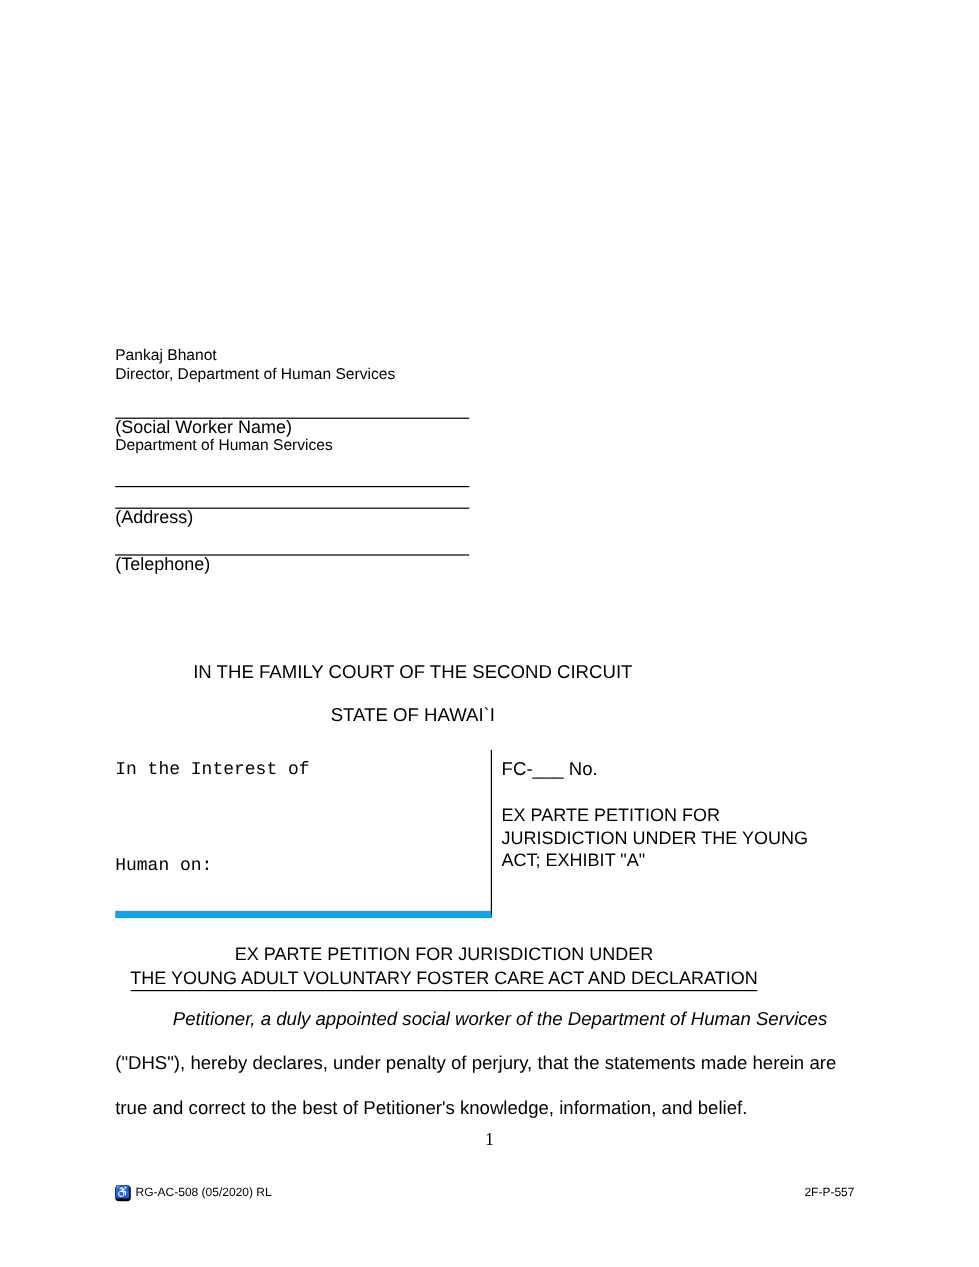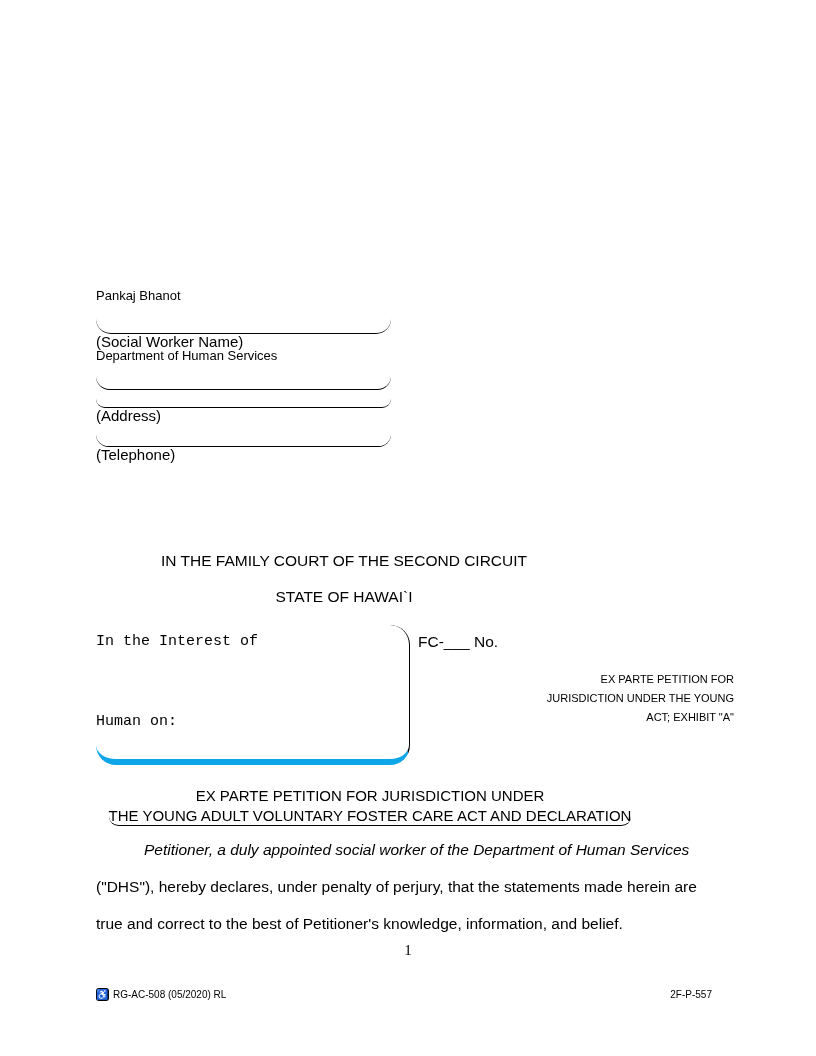--- a/index.html
+++ b/index.html
@@ -1,15 +1,15 @@
 <!DOCTYPE html>
 <html><head>
 <meta charset="utf-8">
 <style>
-  * { margin: 0; padding: 0; box-sizing: border-box; border-radius: 20px; }
+  * { margin: 0; padding: 0; box-sizing: border-box; }
   html, body { background: #ffffff; }
   body {
     width: 816px; height: 1056px;
     font-family: "Liberation Sans", sans-serif;
     color: #000;
     position: relative;
     overflow: hidden;
   }
   .page {
     position: absolute; left: 0; top: 0;
@@ -44,22 +44,22 @@
   }
   .caption-left {
     width: 314px; height: 140px; position: relative;
     border-right: 1px solid #000; border-bottom: 6px solid #0ea5e9; font-family: Liberation Mono, monospace;
   }
   .caption-left .interest { position: absolute; left: 0; top: 8px; }
   .caption-left .born     { position: absolute; left: 0; top: 88px; }
   .caption-right { flex: 1; position: relative; padding-left: 8px; }
   .caption-right .fc { position: absolute; left: 8px; top: 8px; font-size: 15.5px; }
   .caption-right .pet-title {
-    position: absolute; left: 24px; top: 45px; width: 300px;
-    font-size: 11px; line-height: 19px; text-align: right;
+    position: absolute; left: 8px; top: 45px; width: 300px;
+    font-size: 15px; line-height: 19px;
   }
 
   
   .doc-title {
     position: absolute; left: 0; top: 786px; width: 740px;
     text-align: center; font-size: 15px; line-height: 19.5px;
   }
   .underlined { border-bottom: 1.5px solid #000; padding-bottom: 1px; }
 
   
@@ -90,20 +90,21 @@
     margin-right: 4px;
   }
 </style>
 </head>
 <body>
 
 <div class="page">
 
   <div class="letterhead">
     <div>Pankaj Bhanot</div>
+    <div>Director, Department of Human Services</div>
     <div class="fill-line h30"></div>
     <div class="small-label">(Social Worker Name)</div>
     <div>Department of Human Services</div>
     <div class="fill-line h27"></div>
     <div class="fill-line h18"></div>
     <div class="small-label">(Address)</div>
     <div class="fill-line h25"></div>
     <div class="small-label">(Telephone)</div>
   </div>
 

